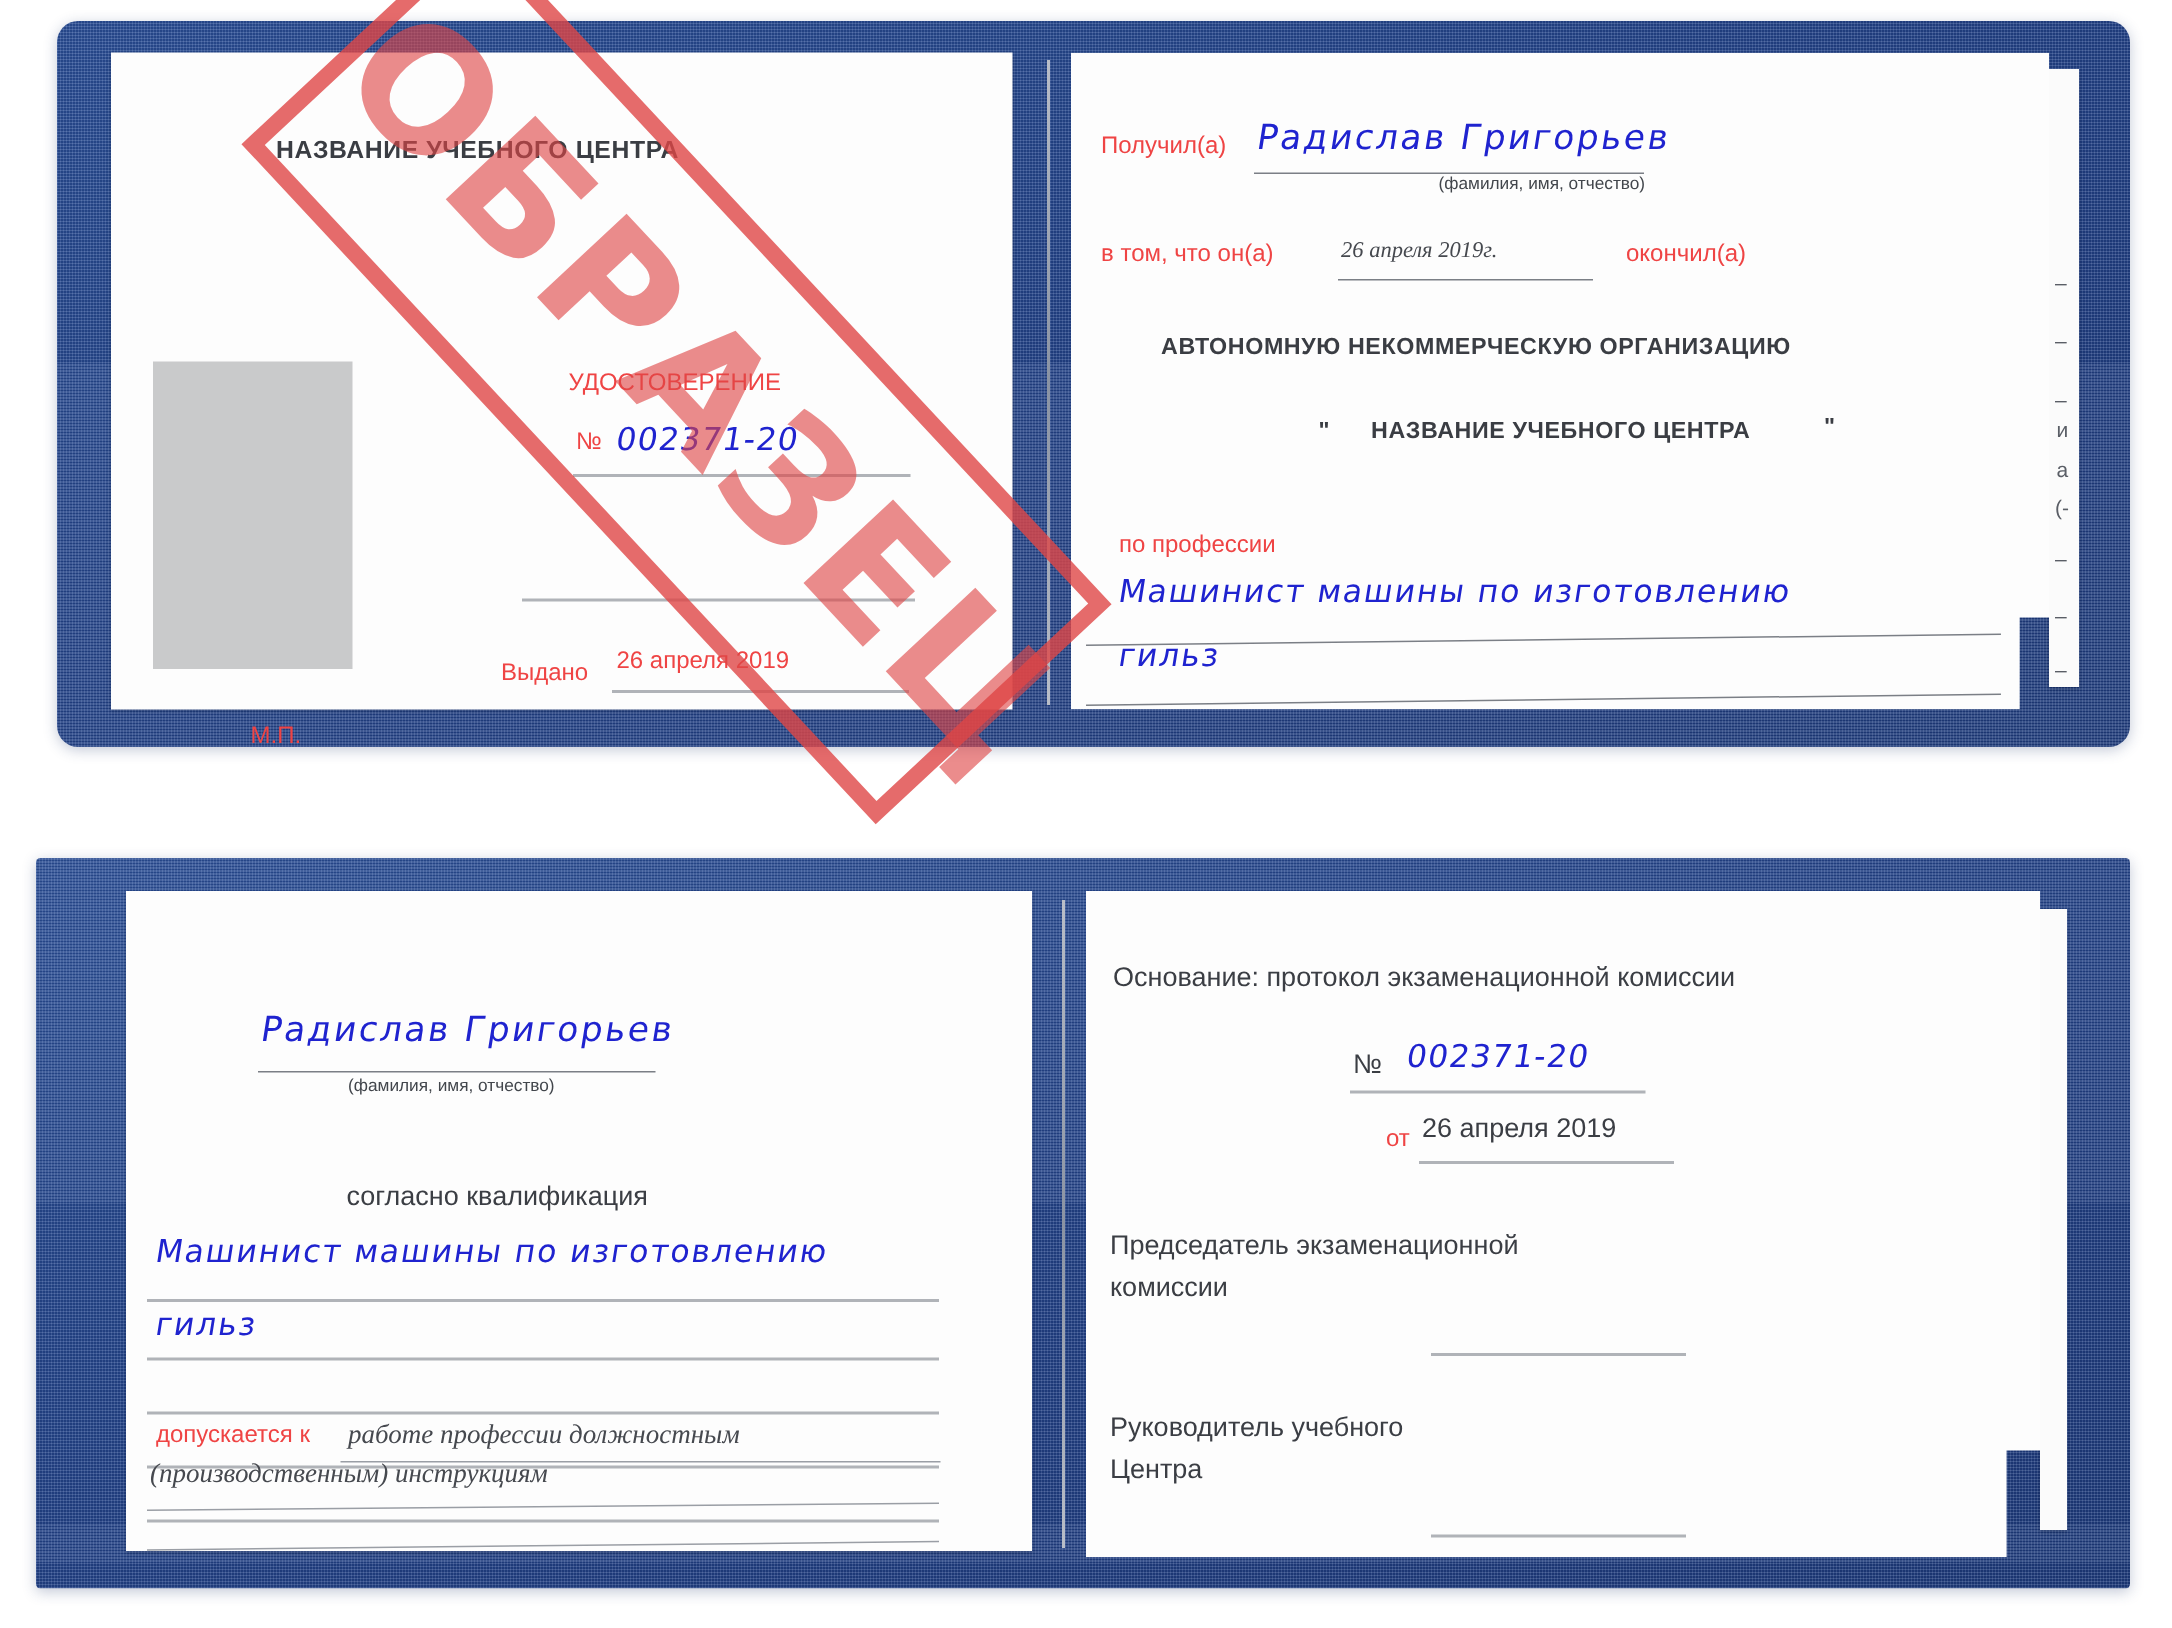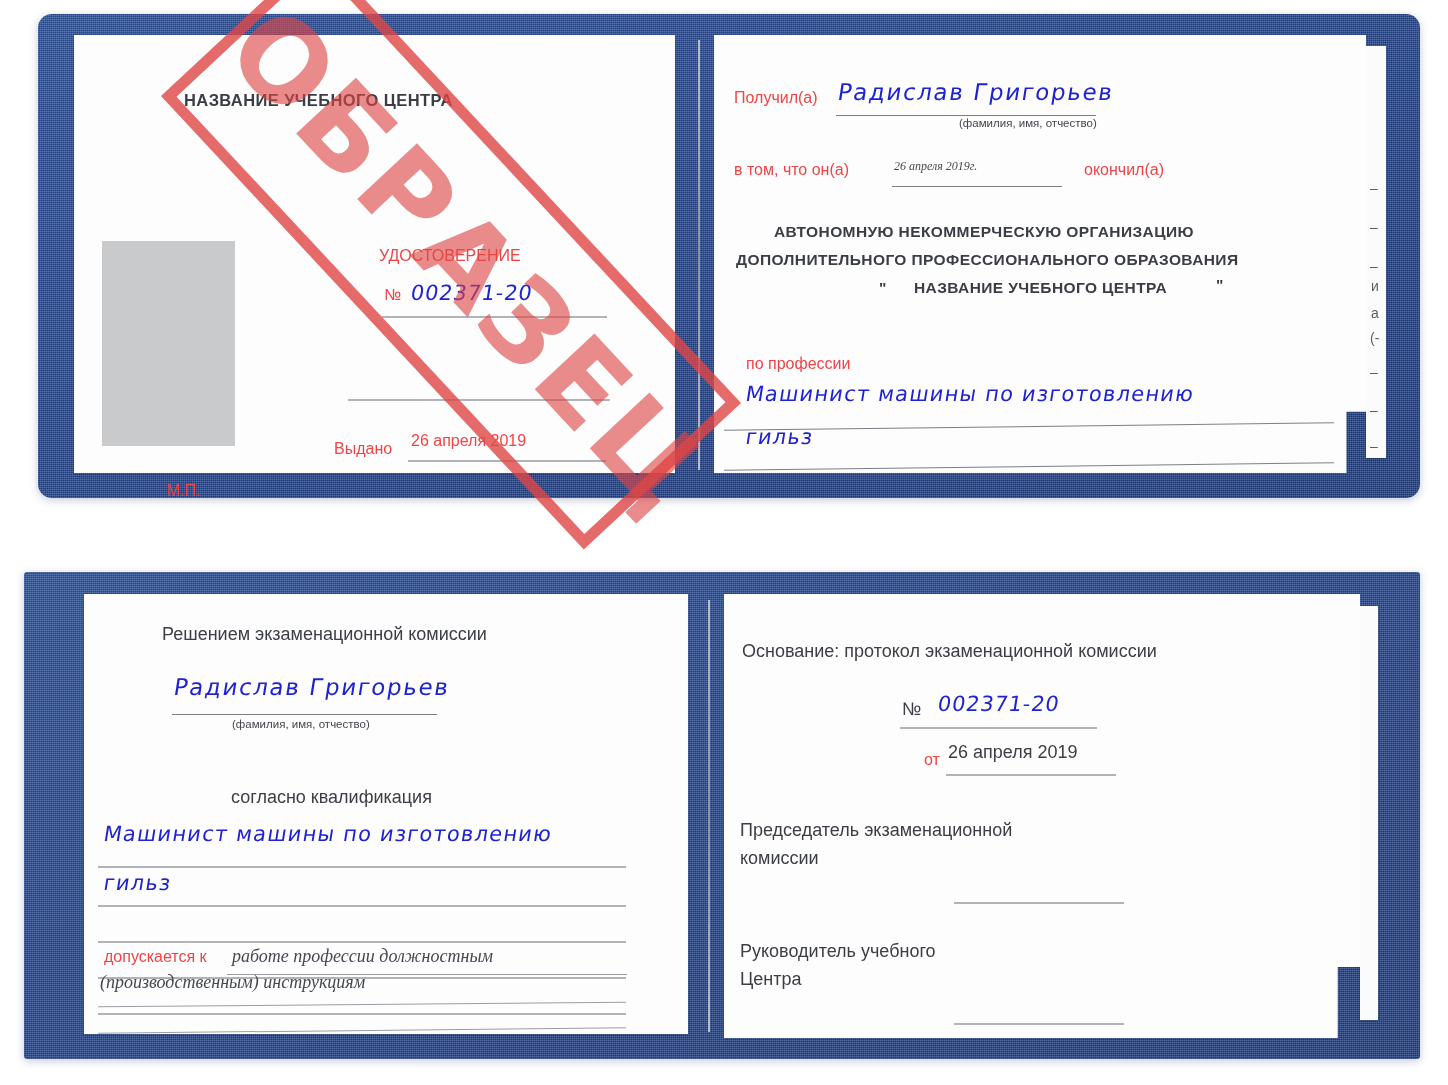--- a/index.html
+++ b/index.html
@@ -47,21 +47,21 @@
   .seam { position: absolute; width: 2px; background: linear-gradient(180deg,#b9bec8,#8a93a3,#b9bec8); }
   .cert.top .seam    { left: 660px; top: 26px; height: 430px; }
   .cert.bottom .seam { left: 684px; top: 28px; height: 432px; }
 
   
   .t  { position: absolute; color: #3c3f45; white-space: pre; }
   .hdr { font-size: 16.5px; font-weight: bold; letter-spacing: .4px; color:#3a3d43; }
   .lbl { font-size: 16px; color: #ef4444; }
   .lbl-lg { font-size: 18px; color: #3b3e44; }
   .small { font-size: 11.5px; color: #42464c; }
-  .serif-it { font-family: "Liberation Serif", serif; font-style: italic; font-size: 12px; color:#46494f; }
+  .serif-it { font-family: "Liberation Serif", serif; font-style: italic; font-size: 15px; color:#46494f; }
   .hand {
     font-family: "DejaVu Sans", sans-serif;
     color: #1f23cf;
     font-size: 23px;
     letter-spacing: 1.6px;
     transform: skewX(-9deg);
     transform-origin: left bottom;
   }
   .hand.sm { font-size: 21px; letter-spacing: 1.2px; }
   .hand.num { font-size: 21px; letter-spacing: .8px; }
@@ -149,21 +149,20 @@
       <div class="t hand" style="left:122px; top:44px;">Радислав Григорьев</div>
       <div class="rule dark" style="left:122px; top:80px; width:260px;"></div>
       <div class="t small" style="left:245px; top:82px;">(фамилия, имя, отчество)</div>
 
       <div class="t lbl" style="left:20px; top:126px;">в том, что он(а)</div>
       <div class="t serif-it" style="left:180px; top:124px;">26 апреля 2019г.</div>
       <div class="rule dark" style="left:178px; top:151px; width:170px;"></div>
       <div class="t lbl" style="left:370px; top:126px;">окончил(а)</div>
 
       <div class="t hdr" style="left:60px; top:188px; font-size:15.5px;">АВТОНОМНУЮ НЕКОММЕРЧЕСКУЮ ОРГАНИЗАЦИЮ</div>
-      <div class="t hdr" style="left:22px; top:216px; font-size:15.5px;">ДОПОЛНИТЕЛЬНОГО ПРОФЕССИОНАЛЬНОГО ОБРАЗОВАНИЯ</div>
       <div class="t hdr" style="left:165px; top:244px; font-size:15.5px;">"</div>
       <div class="t hdr" style="left:200px; top:244px; font-size:15.5px;">НАЗВАНИЕ УЧЕБНОГО ЦЕНТРА</div>
       <div class="t hdr" style="left:502px; top:241px; font-size:15.5px;">"</div>
 
       <div class="t lbl" style="left:32px; top:320px;">по профессии</div>
       <div class="t hand sm" style="left:30px; top:347px;">Машинист машины по изготовлению</div>
       <div class="rule dark" style="left:10px; top:391px; width:610px; transform:rotate(-0.7deg);"></div>
       <div class="t hand sm" style="left:30px; top:390px;">гильз</div>
       <div class="rule dark" style="left:10px; top:431px; width:610px; transform:rotate(-0.7deg);"></div>
     </div>
@@ -183,21 +182,20 @@
     <div class="stamp">
       <div class="stamp-box"></div>
       <div class="stamp-text">ОБРАЗЕЦ</div>
     </div>
   </div>
 
 
   <div class="cert bottom">
 
     <div class="pagesheet sheet-l">
-      <div class="t lbl-lg" style="left:78px; top:30px;">Решением экзаменационной комиссии</div>
 
       <div class="t hand" style="left:88px; top:80px;">Радислав Григорьев</div>
       <div class="rule dark" style="left:88px; top:120px; width:265px;"></div>
       <div class="t small" style="left:148px; top:124px;">(фамилия, имя, отчество)</div>
 
       <div class="t lbl-lg" style="left:147px; top:193px;">согласно квалификация</div>
 
       <div class="t hand sm" style="left:18px; top:228px;">Машинист машины по изготовлению</div>
       <div class="rule" style="left:14px; top:272px; width:528px;"></div>
 

